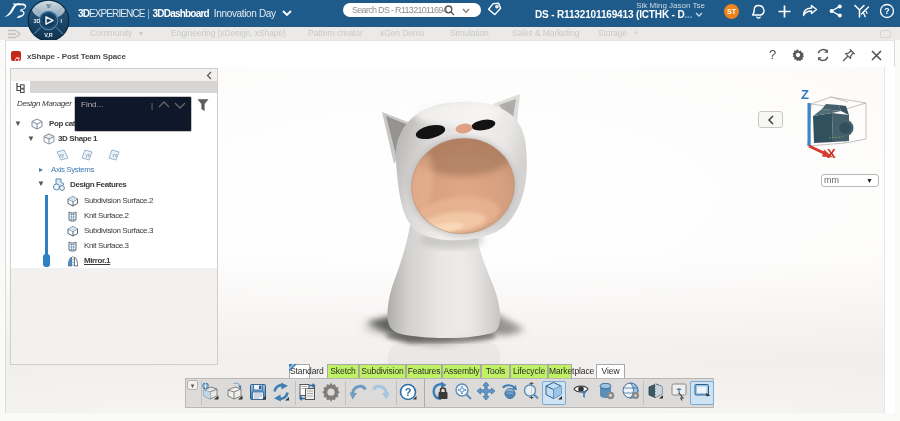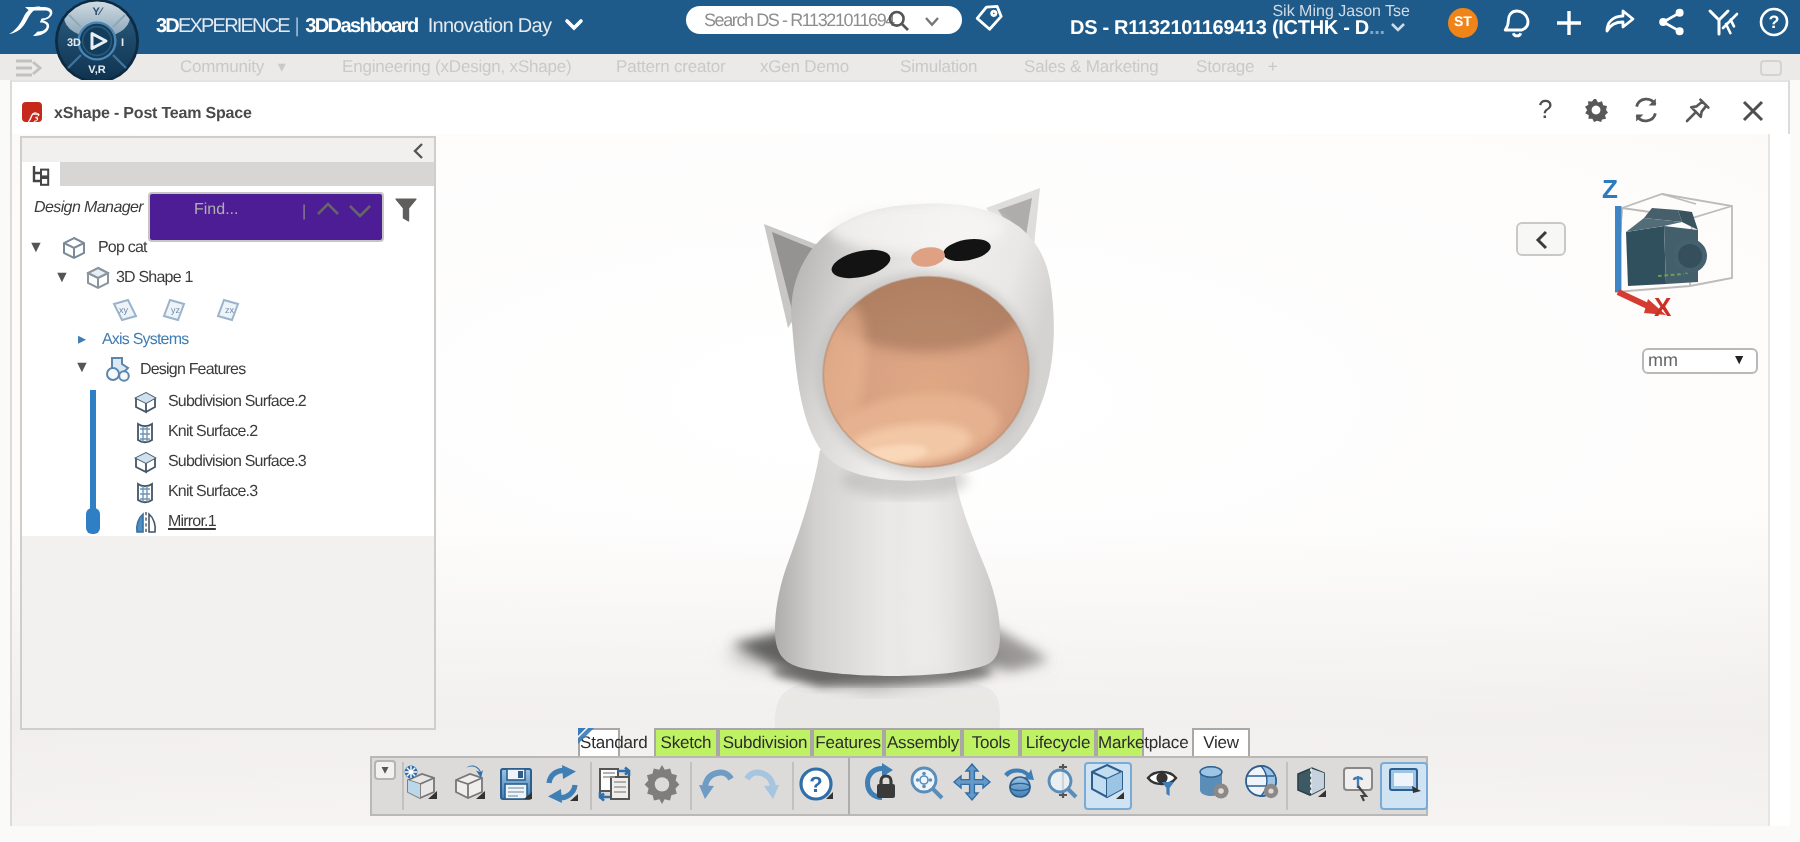--- a/index.html
+++ b/index.html
@@ -21,25 +21,25 @@
 
 #appwin{left:5px;top:40px;width:890px;height:373px;background:#fff;border:1px solid #dcdbda;border-top:1px solid #e4e3e2;}
 #appicon{left:11px;top:51px;width:10px;height:10px;background:#c7281c;border-radius:2px;}
 #apptitle{left:27px;top:52px;font-size:8px;font-weight:bold;color:#4a4a4a;letter-spacing:-0.1px;}
 
 #lpanel{left:10px;top:68px;width:208px;height:297px;background:#fff;border:1px solid #cfcecd;}
 #lstrip{left:11px;top:69px;width:206px;height:12px;background:#f1f0ee;}
 #ltabs{left:11px;top:81px;width:206px;height:12px;background:#d7d6d4;}
 #ltab1{left:11px;top:81px;width:19px;height:12px;background:#fff;}
 #findrow{left:11px;top:93px;width:206px;height:23px;background:#fff;font-size:8px;letter-spacing:-0.3px;color:#3c3c3c;}
-#findbox{left:74px;top:96px;width:118px;height:25px;border:1px solid #c6c5c4;border-radius:2px;background:#4c1d95;color:#b0afae;font-size:8px;line-height:16px;padding-left:22px;}
+#findbox{left:74px;top:96px;width:118px;height:36px;border:1px solid #c6c5c4;border-radius:2px;background:#0f172a;color:#b0afae;font-size:8px;line-height:16px;padding-left:6px;}
 #lgray{left:11px;top:268px;width:206px;height:96px;background:#f2f1ef;}
 
 .trow{position:absolute;font-size:8px;letter-spacing:-0.4px;color:#3b3b3b;white-space:nowrap;}
-.tb{font-weight:normal;}
+.tb{font-weight:bold;}
 .tblue{color:#3f7db3;}
 
 #canvas{left:6px;top:67px;width:878px;height:346px;background:linear-gradient(to bottom, rgba(236,233,231,0) 55%, rgba(233,230,228,0.55) 85%, rgba(238,235,233,0.35) 100%), radial-gradient(ellipse 140% 120% at 50% 38%, #ffffff 0%, #fdfcfb 40%, #f1efed 100%);}
 #rstrip{left:884px;top:67px;width:11px;height:346px;background:#fff;border-left:1px solid #e6e5e4;}
 #backbtn{left:758px;top:111px;width:25px;height:17px;background:#f7f7f6;border:1px solid #c9c8c7;border-radius:3px;color:#444;font-size:10px;text-align:center;line-height:15px;}
 #mmdd{left:821px;top:174px;width:58px;height:13px;background:#fff;border:1px solid #b9b8b7;border-radius:3px;font-size:9px;color:#666;line-height:11px;padding-left:2px;}
 
 .btab{position:absolute;top:364px;height:14px;background:#bef264;border:1px solid #a9a8a7;border-bottom:none;font-size:8.5px;letter-spacing:-0.1px;color:#2c2c2c;line-height:13px;text-align:center;}
 .btab.on{background:#fff;}
 #toolbar{left:185px;top:378px;width:529px;height:30px;background:#dcdbda;border:1px solid #b9b8b7;}

